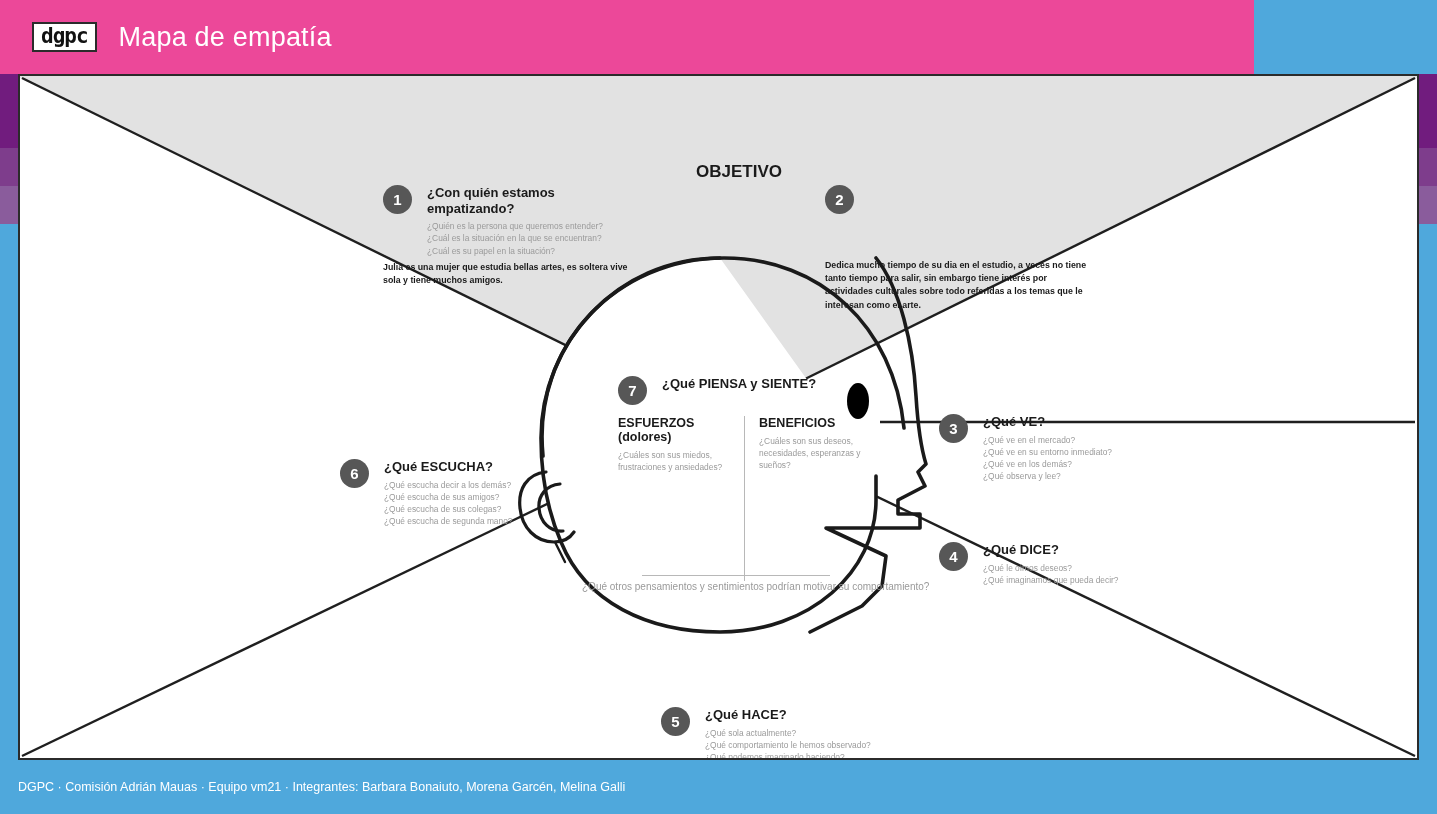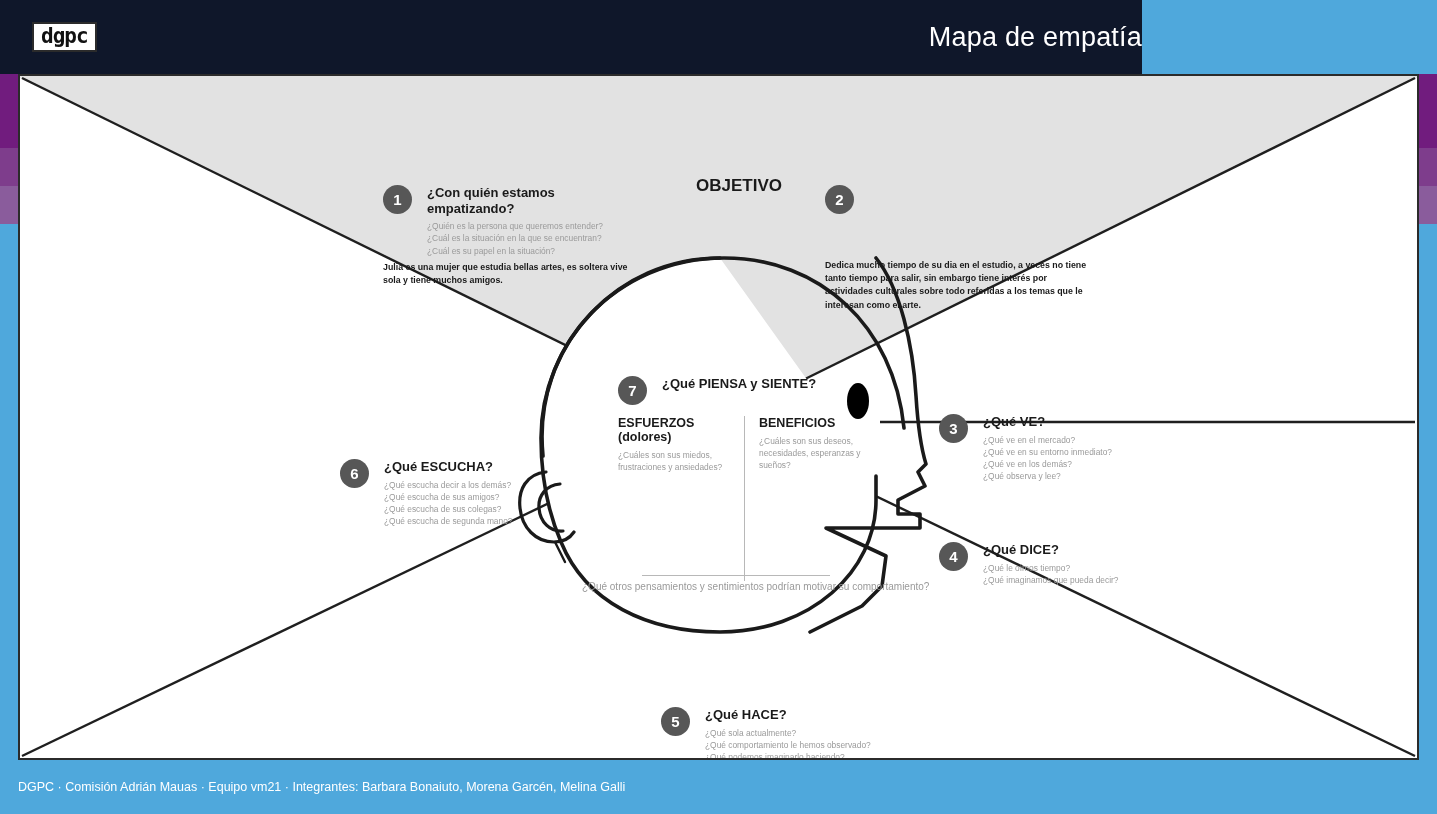--- a/index.html
+++ b/index.html
@@ -5,25 +5,24 @@
   html,body{margin:0;padding:0;}
   body{
     width:1437px;height:814px;
     background:#4fa8dc;
     font-family:"Liberation Sans", sans-serif;
     overflow:hidden;
     position:relative;
   }
   
   #header{
-    position:absolute;left:0;top:0;width:1142px;height:74px;
-    background:#0f172a;
+    position:absolute;left:0;top:0;width:1254px;height:74px;
+    background:#ec4899;
     display:flex;align-items:center;
     z-index:5;
-    justify-content:space-between;
   }
   #logo{
     margin-left:32px;
     background:#ffffff;
     border:2px solid #2b2b2b;
     padding:2px 7px 3px 7px;
     font-family:"DejaVu Sans Mono", monospace;
     font-size:21px;font-weight:700;letter-spacing:-1px;
     color:#111;line-height:1;
   }
@@ -69,21 +68,21 @@
     font-size:8.4px;color:#9a9a9a;line-height:1.45;
     margin:4px 0 0 0;
   }
   .answer{
     font-size:8.8px;color:#1a1a1a;line-height:1.5;
     font-weight:600;
   }
   .blk-body{margin-left:44px;}
 
   #objetivo{
-    position:absolute;left:676px;top:100px;z-index:4;
+    position:absolute;left:676px;top:86px;z-index:4;
     font-size:17px;font-weight:700;color:#1a1a1a;text-align:center;
   }
 
   
   #block1{left:363px;top:109px;width:260px;}
   #block1 .answer{position:absolute;left:0;top:76px;width:250px;}
   
   #block2{left:805px;top:109px;width:280px;}
   #block2 .answer{position:absolute;left:0;top:74px;width:270px;}
   
@@ -243,21 +242,21 @@
         <div>¿Qué observa y lee?</div>
       </div>
     </div>
   </div>
 
   <div class="block" id="block4">
     <div class="num">4</div>
     <div class="blk-body">
       <div class="hdr">¿Qué DICE?</div>
       <div class="prompts">
-        <div>¿Qué le oímos tiempo?</div>
+        <div>¿Qué le oímos deseos?</div>
         <div>¿Qué imaginamos que pueda decir?</div>
       </div>
     </div>
   </div>
 
   <div class="block" id="block5">
     <div class="num">5</div>
     <div class="blk-body">
       <div class="hdr">¿Qué HACE?</div>
       <div class="prompts">

